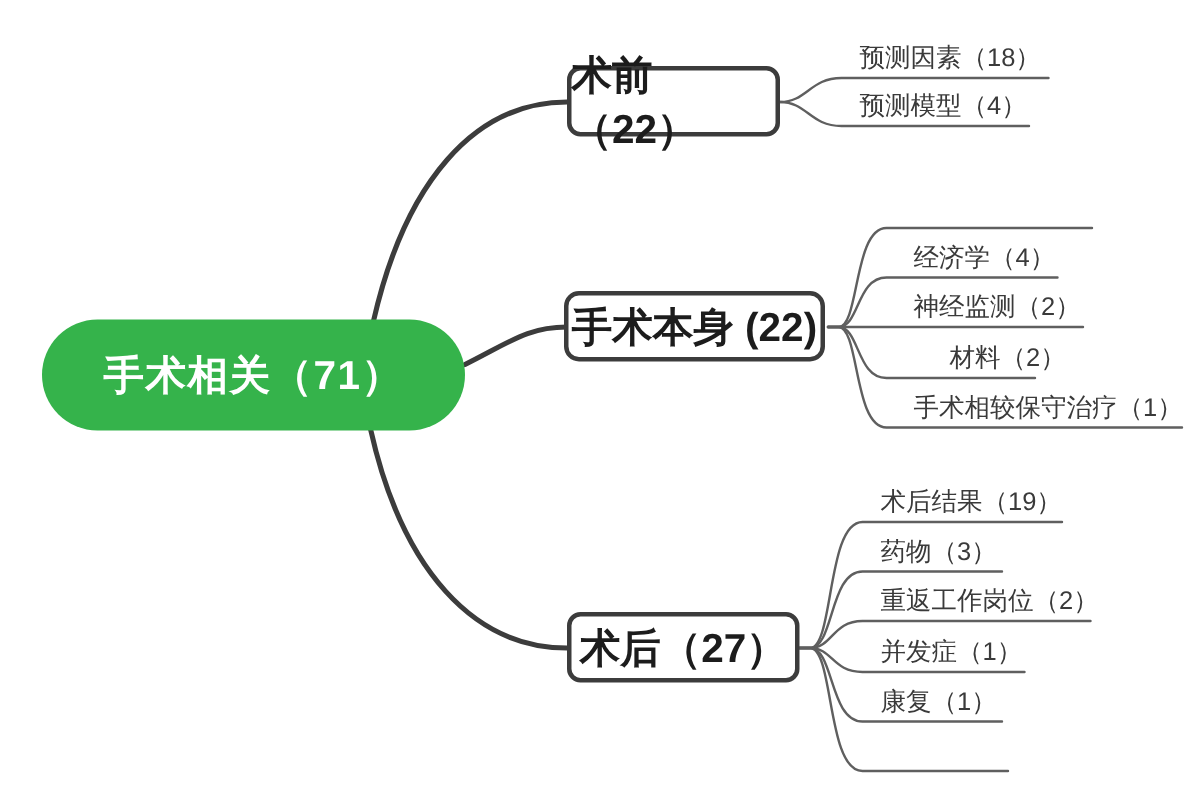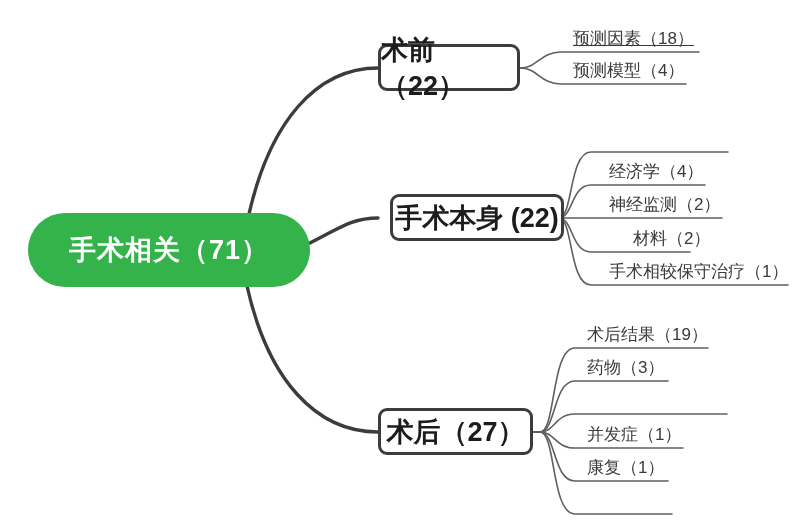--- a/index.html
+++ b/index.html
@@ -57,29 +57,30 @@
     <path class="twig" d="M533 432 H540 C556 432 553 381 575 381 H668"></path>
     <path class="twig" d="M533 432 H540 C555 432 555 414 575 414 H727"></path>
     <path class="twig" d="M533 432 H540 C555 432 555 448 575 448 H683"></path>
     <path class="twig" d="M533 432 H540 C556 432 553 481 575 481 H668"></path>
     <path class="twig" d="M533 432 H540 C556 432 551 514 575 514 H672"></path>
   </svg>
 
   <div class="root-node">手术相关（71）</div>
 
   <div class="branch-node" style="left:378px;top:44px;width:142px;">术前（22）</div>
-  <div class="branch-node" style="left:390px;top:194px;width:174px;">手术本身 (22)</div>
+  <div class="branch-node" style="left:376px;top:194px;width:174px;border-radius:10px;">手术本身 (22)</div>
   <div class="branch-node" style="left:378px;top:408px;width:155px;">术后（27）</div>
 
-  <div class="leaf-node" style="left:573px;top:28px;text-decoration:underline;">预测因素（18）</div>
+  <div class="leaf-node" style="left:573px;top:28px;">预测因素（18）</div>
   <div class="leaf-node" style="left:573px;top:60px;">预测模型（4）</div>
 
   <div class="leaf-node" style="left:609px;top:161px;">经济学（4）</div>
   <div class="leaf-node" style="left:609px;top:194px;">神经监测（2）</div>
   <div class="leaf-node" style="left:609px;top:228px;margin-left:24px;">材料（2）</div>
   <div class="leaf-node" style="left:609px;top:261px;">手术相较保守治疗（1）</div>
 
   <div class="leaf-node" style="left:587px;top:324px;">术后结果（19）</div>
   <div class="leaf-node" style="left:587px;top:357px;">药物（3）</div>
+  <div class="leaf-node" style="left:587px;top:390px;">重返工作岗位（2）</div>
   <div class="leaf-node" style="left:587px;top:424px;">并发症（1）</div>
   <div class="leaf-node" style="left:587px;top:457px;">康复（1）</div>
 
 </div>
 
 </body></html>

